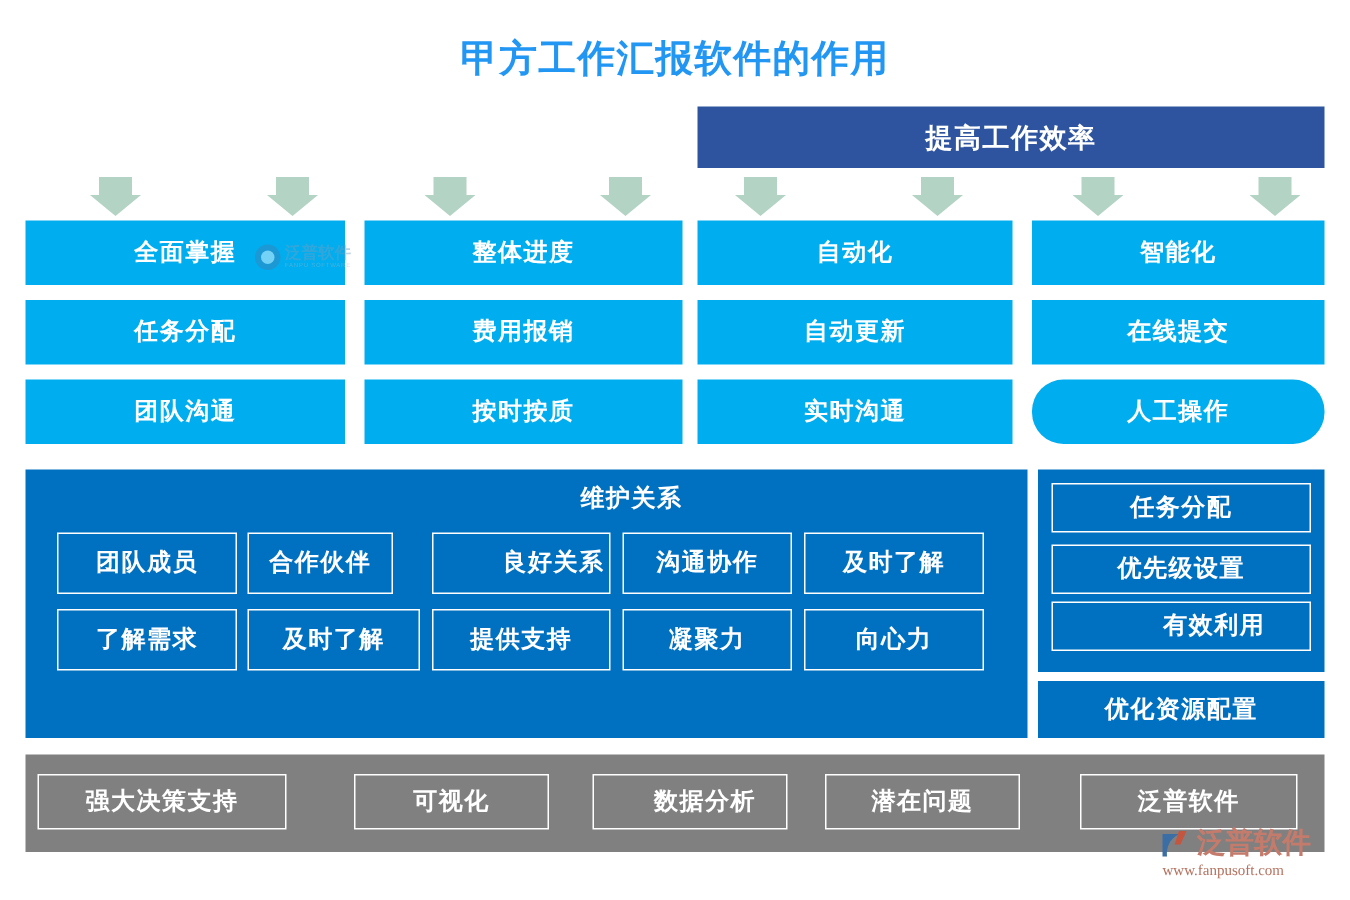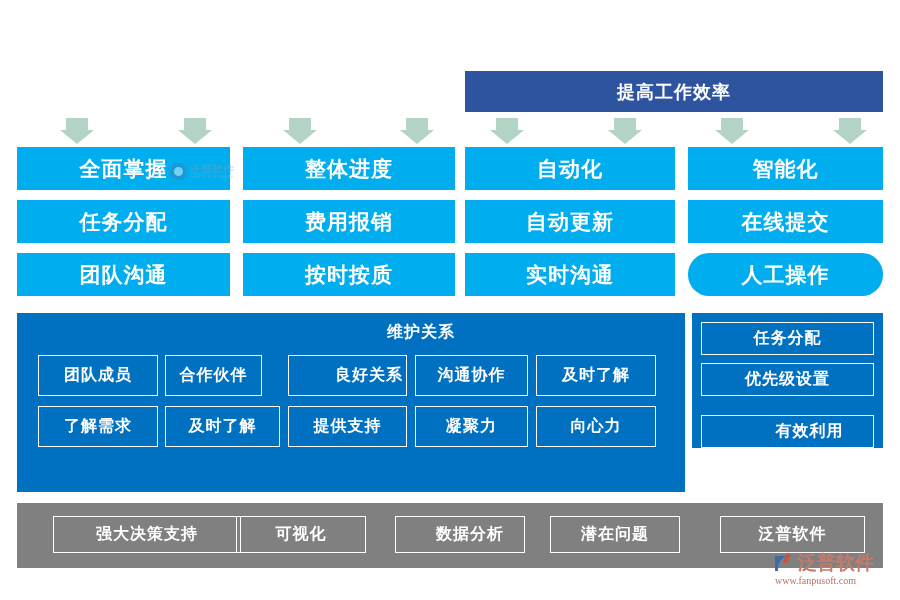--- a/index.html
+++ b/index.html
@@ -60,21 +60,21 @@
     color: #b3d3c4;
   }
   .arrow svg { display: block; width: 34px; height: 26px; }
 
   
   .cyan-cell {
     position: absolute;
     height: 43px;
     background: #00adee;
     color: #ffffff;
-    font-size: 21px;
+    font-size: 16px;
     font-weight: 700;
     display: flex;
     align-items: center;
     justify-content: center;
     font-family: "Liberation Serif", "DejaVu Serif", serif;
     letter-spacing: 1px;
   }
 
   
   #maintain-panel {
@@ -255,20 +255,21 @@
     height: 21px;
     flex: 0 0 auto;
     position: relative;
   }
 </style>
 </head>
 <body>
 
 <div id="canvas">
 
+  <div class="title">甲方工作汇报软件的作用</div>
 
   <div class="group-head" id="group-head-1">提高工作效率</div>
 
   <div id="arrows-layer">
       <div class="arrow" style="left: 60px;">
         <svg viewBox="0 0 34 26">
           <polygon points="6,0 28,0 28,12 34,12 17,26 0,12 6,12" fill="#b3d3c4"></polygon>
         </svg>
       </div>
       <div class="arrow" style="left: 178px;">
@@ -336,28 +337,29 @@
         <div class="maintain-cell" style="left: 271px; top: 93px; width: 119px;">提供支持</div>
         <div class="maintain-cell" style="left: 398px; top: 93px; width: 113px;">凝聚力</div>
         <div class="maintain-cell" style="left: 519px; top: 93px; width: 120px;">向心力</div>
       </div>
   </div>
 
   <div id="task-panel">
     <div id="task-cells">
         <div class="task-cell" style="top: 9px;">任务分配</div>
         <div class="task-cell" style="top: 50px;">优先级设置</div>
-        <div class="task-cell" style="top: 102px; padding-left: 44px;">有效利用</div>
-      </div>
-  </div>
-
+        <div class="task-cell" style="top: 88px; padding-left: 44px;">有效利用</div>
+      </div>
+  </div>
+
+  <div id="resource-panel">优化资源配置</div>
 
   <div id="bottom-bar">
     <div id="gray-cells">
-        <div class="gray-cell" style="left: 36px; width: 188px;">强大决策支持</div>
+        <div class="gray-cell" style="left: 8px; width: 166px;">强大决策支持</div>
         <div class="gray-cell" style="left: 219px; width: 130px;">可视化</div>
         <div class="gray-cell" style="left: 378px; width: 130px; padding-left: 20px;">数据分析</div>
         <div class="gray-cell" style="left: 533px; width: 130px;">潜在问题</div>
         <div class="gray-cell" style="left: 703px; width: 145px;">泛普软件</div>
       </div>
   </div>
 
   <div id="watermark-center">
     <span class="wm-mark"></span>
     <span style="display:flex;flex-direction:column;justify-content:center;">

